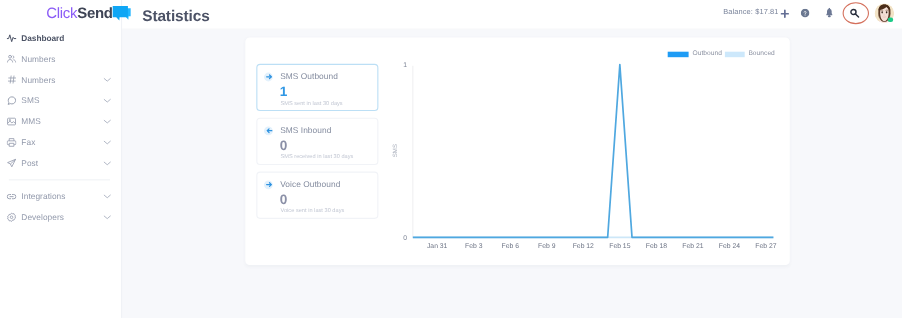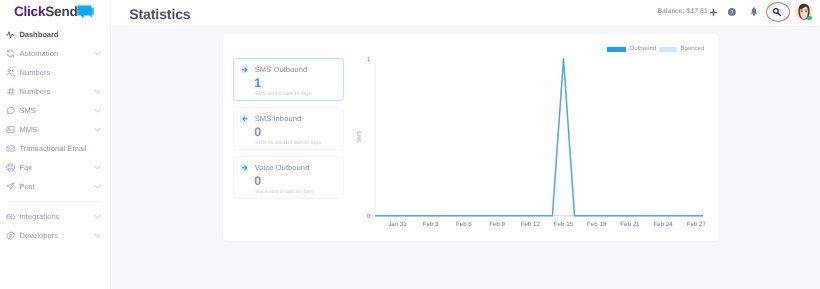--- a/index.html
+++ b/index.html
@@ -5,21 +5,21 @@
   html,body{margin:0;padding:0;}
   body{width:820px;height:289px;overflow:hidden;background:#fff;
        font-family:"Liberation Sans",sans-serif;-webkit-font-smoothing:antialiased;text-rendering:geometricPrecision;}
   .app{position:relative;width:820px;height:289px;overflow:hidden;}
 
   
   .sidebar{position:absolute;left:0;top:0;width:111px;height:289px;background:#fff;
            border-right:1px solid #f0f2f6;box-sizing:border-box;z-index:3;}
   .logo{position:absolute;left:14px;top:5px;display:flex;align-items:flex-end;}
   .logo-text{font-size:13.6px;letter-spacing:-.25px;line-height:13px;}
-  .logo-text .lt1{color:#4c1d95;font-weight:700;}
+  .logo-text .lt1{color:#8b5cf6;font-weight:400;margin-left:28px;}
   .logo-text .lt2{color:#3e4455;font-weight:600;margin-top:45px;}
   .logo-mark{margin-left:0px;display:block;margin-bottom:-1px;}
 
   .nav{position:absolute;left:0;top:25px;width:110px;}
   .navitem{position:relative;height:19px;display:flex;align-items:center;padding-left:6px;box-sizing:border-box;}
   .navitem .ic{width:9px;height:9px;display:flex;align-items:center;justify-content:center;flex:0 0 9px;}
   .navitem .lbl{font-size:7.55px;color:#9299ab;margin-left:4.4px;letter-spacing:.06px;white-space:nowrap;}
   .navitem.active .lbl{color:#4d5466;font-weight:600;letter-spacing:-.05px;}
   .chev{position:absolute;left:94.3px;top:6.5px;}
   .nav-sep{height:1px;background:#f0f2f6;margin:5px 10px 5px 8px;}
@@ -83,36 +83,20 @@
       <div class="navitem active">
         <span class="ic">
             <svg width="9" height="9" viewBox="0 0 16 16" fill="none" stroke="#4a5164" stroke-width="1.6" stroke-linecap="round" stroke-linejoin="round">
               <path d="M1 9h2.2l2-6 3 11 2.3-7 1.4 2H15"></path>
             </svg>
           </span>
         <span class="lbl">Dashboard</span>
       </div>
       <div class="navitem">
         <span class="ic">
-            <svg width="9" height="9" viewBox="0 0 16 16" fill="none" stroke="#9299ab" stroke-width="1.4" stroke-linecap="round">
-              <path d="M13.6 6.4A5.7 5.7 0 0 0 3.3 4.4"></path>
-              <path d="M2.4 9.6a5.7 5.7 0 0 0 10.3 2"></path>
-              <path d="M2.6 1.8v2.7h2.7"></path>
-              <path d="M13.4 14.2v-2.7h-2.7"></path>
-            </svg>
-          </span>
-        <span class="lbl">Automation</span>
-        <span class="chev">
-            <svg width="7" height="5" viewBox="0 0 10 6" fill="none" stroke="#aab1c0" stroke-width="1.2" stroke-linecap="round" stroke-linejoin="round">
-              <path d="M1 1.4 5 4.8 9 1.4"></path>
-            </svg>
-          </span>
-      </div>
-      <div class="navitem">
-        <span class="ic">
             <svg width="9" height="9" viewBox="0 0 16 16" fill="none" stroke="#9299ab" stroke-width="1.3" stroke-linecap="round" stroke-linejoin="round">
               <circle cx="5.6" cy="4.6" r="2.3"></circle>
               <path d="M1.4 13.2c0-2.4 1.9-4.1 4.2-4.1s4.2 1.7 4.2 4.1"></path>
               <path d="M10.4 3.1a2.2 2.2 0 0 1 0 4.1"></path>
               <path d="M11.6 9.5c1.8.3 3 1.8 3 3.7"></path>
             </svg>
           </span>
         <span class="lbl">Numbers</span>
       </div>
       <div class="navitem">
@@ -148,29 +132,20 @@
               <path d="M1.8 10.6 5.4 7.4l3.2 2.8 2.4-2 3.2 2.6"></path>
               <circle cx="5.4" cy="5.6" r="1"></circle>
             </svg>
           </span>
         <span class="lbl">MMS</span>
         <span class="chev">
             <svg width="7" height="5" viewBox="0 0 10 6" fill="none" stroke="#aab1c0" stroke-width="1.2" stroke-linecap="round" stroke-linejoin="round">
               <path d="M1 1.4 5 4.8 9 1.4"></path>
             </svg>
           </span>
-      </div>
-      <div class="navitem">
-        <span class="ic">
-            <svg width="9" height="9" viewBox="0 0 16 16" fill="none" stroke="#9299ab" stroke-width="1.3" stroke-linejoin="round">
-              <rect x="1.4" y="3.4" width="13.2" height="9.2" rx="1.6"></rect>
-              <path d="M1.8 5.6 8 9.4l6.2-3.8"></path>
-            </svg>
-          </span>
-        <span class="lbl">Transactional Email</span>
       </div>
       <div class="navitem">
         <span class="ic">
             <svg width="9" height="9" viewBox="0 0 16 16" fill="none" stroke="#9299ab" stroke-width="1.3" stroke-linejoin="round">
               <path d="M4.2 5.4V1.8h7.6v3.6"></path>
               <path d="M4.2 11.6H2.6A1.6 1.6 0 0 1 1 10V7a1.6 1.6 0 0 1 1.6-1.6h10.8A1.6 1.6 0 0 1 15 7v3a1.6 1.6 0 0 1-1.6 1.6h-1.6"></path>
               <rect x="4.2" y="9.4" width="7.6" height="4.8"></rect>
             </svg>
           </span>
         <span class="lbl">Fax</span>

